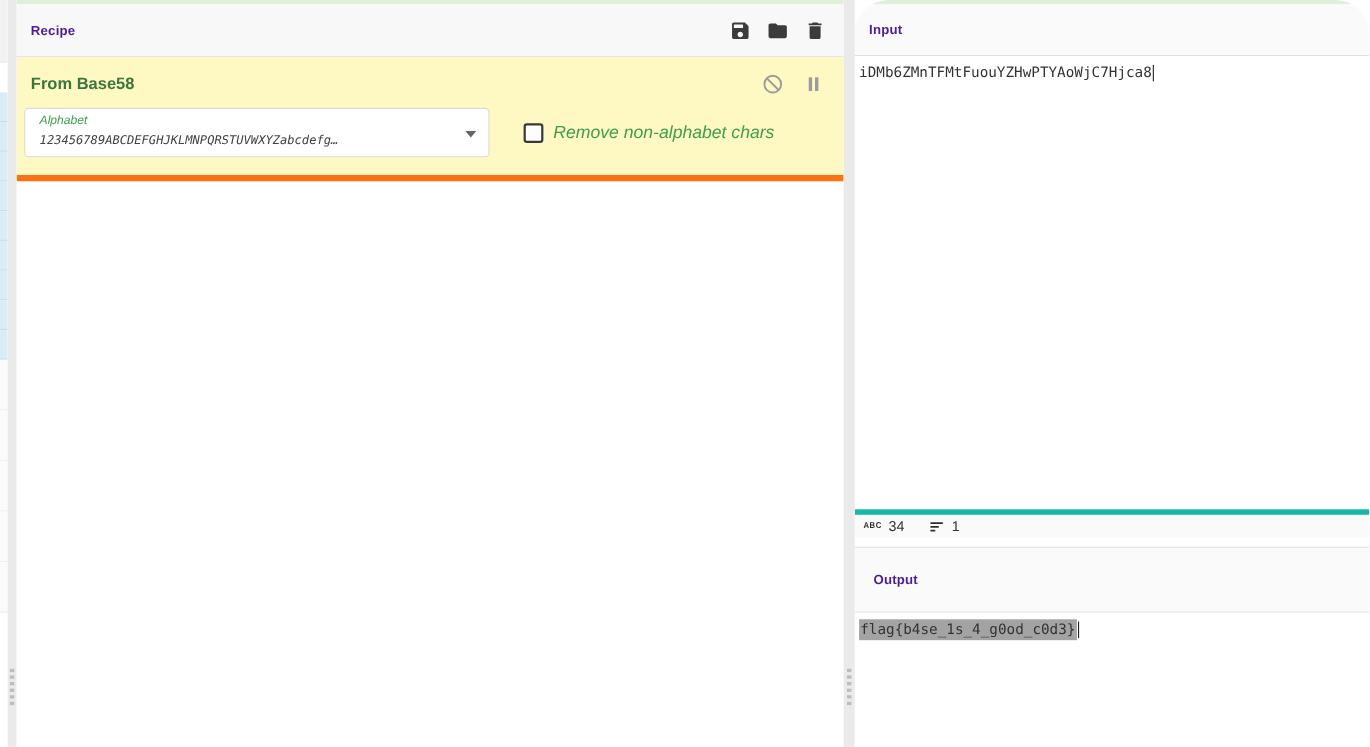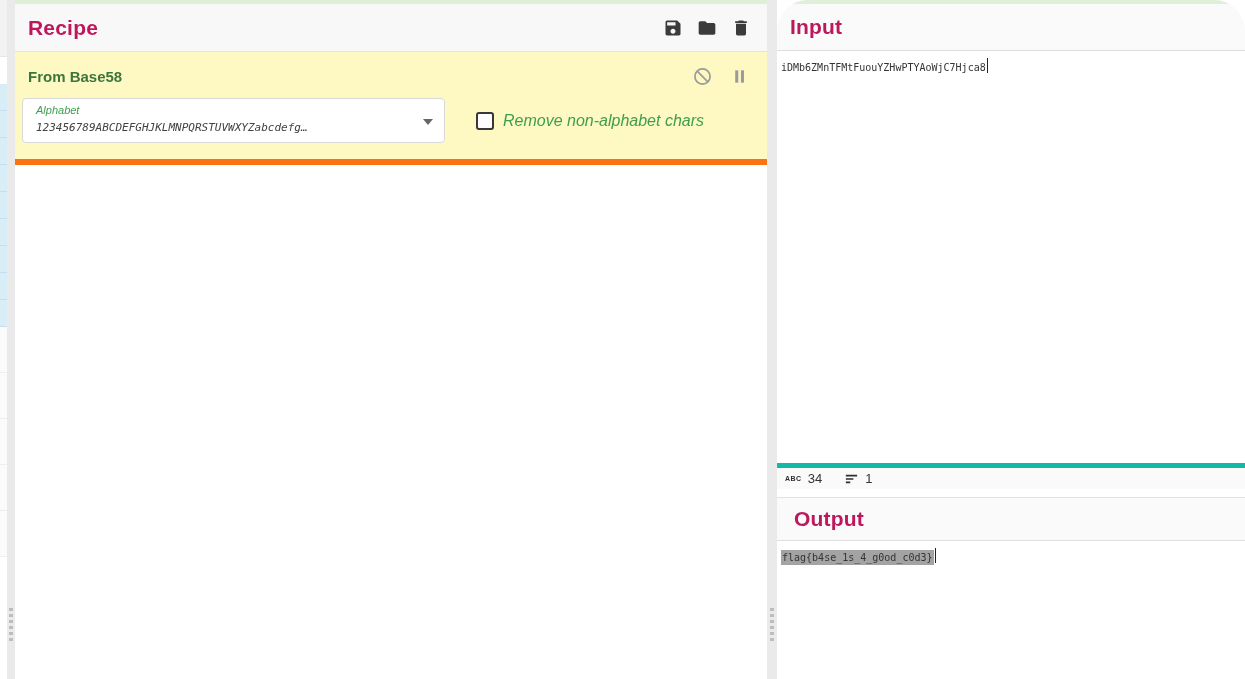--- a/index.html
+++ b/index.html
@@ -39,21 +39,21 @@
 
   .panel-header {
     height: 48px;
     background: #f8f8f8;
     border-bottom: 1px solid #e4e4e4;
     display: flex;
     align-items: center;
     padding: 0 16px 0 13px;
     flex: 0 0 auto;
   }
-  .panel-title { font-size: 21px; font-weight: bold; color: #be185d; letter-spacing: 0.2px; }
+  .panel-title { font-size: 12px; font-weight: bold; color: #4c1d95; letter-spacing: 0.2px; }
   .header-spacer { flex: 1 1 auto; }
   .hdr-btn { background: none; border: none; padding: 0; margin-left: 14px; cursor: pointer;
              width: 20px; height: 20px; color: #3b3b3b; display: inline-flex; align-items: center; justify-content: center; }
   .hdr-btn svg { width: 20px; height: 20px; fill: currentColor; }
 
   
   .operation { background: #fef9c3; border-bottom: 6px solid #f97316; flex: 0 0 auto; }
   .op-header { display: flex; align-items: center; padding: 14px 18px 4px 13px; }
   .op-title { font-size: 15px; font-weight: bold; color: #3c763d; }
   .op-ctrl { background: none; border: none; padding: 0; margin-left: 17px; color: #9b9b9b;
@@ -82,36 +82,36 @@
   .checkbox-box { width: 18px; height: 18px; background: #fdfdfd; border: 2px solid #383838;
                   border-radius: 3px; flex: 0 0 auto; }
   .checkbox-label { margin-left: 9px; font-size: 16px; color: #3f9e4e; }
 
   .recipe-empty { flex: 1 1 auto; background: #fff; }
 
   
   .io-header { height: 47px; background: #fafafa; border-bottom: 1px solid #dedede;
                display: flex; align-items: center; padding: 0 13px; flex: 0 0 auto; }
   .io-text-area { background: #fff; padding: 7px 4px; font-family: "DejaVu Sans Mono", monospace;
-                  font-size: 10px; color: #333; line-height: 18px; cursor: text; }
+                  font-size: 13px; color: #333; line-height: 18px; cursor: text; }
   .input-area { height: 412px; flex: 0 0 auto; }
   .caret { display: inline-block; width: 1px; height: 15px; background: #222;
            vertical-align: text-bottom; margin-left: 1px; }
 
   .status-bar { height: 26px; background: #fafafa; border-top: 5px solid #14b8a6;
                 display: flex; align-items: center; padding: 0 8px; flex: 0 0 auto; }
   .abc-icon { font-size: 7px; font-weight: bold; color: #2e2e2e; letter-spacing: 0.5px;
               font-family: "Liberation Sans", sans-serif; transform: scaleY(1.1); }
   .count-num { font-size: 13px; color: #333; margin-left: 6px; }
   .sort-icon { margin-left: 22px; width: 15px; height: 15px; color: #2e2e2e; display: inline-flex; align-items: center; }
   .sort-icon svg { width: 15px; height: 15px; fill: currentColor; }
 
   .h-gutter { height: 8px; background: #fff; flex: 0 0 auto; }
 
-  .output-header { border-top: 1px solid #e3e3e3; height: 44px; padding-left: 17px; }
+  .output-header { border-top: 1px solid #e3e3e3; height: 60px; padding-left: 17px; }
   .output-area { flex: 1 1 auto; }
   .hl { background: #a3a3a3; padding: 2px 1px; text-align: center; }
 </style>
 </head>
 <body>
 
 <div class="app">
 
   <div class="ops-sliver">
     <div class="sliver-top"></div>

